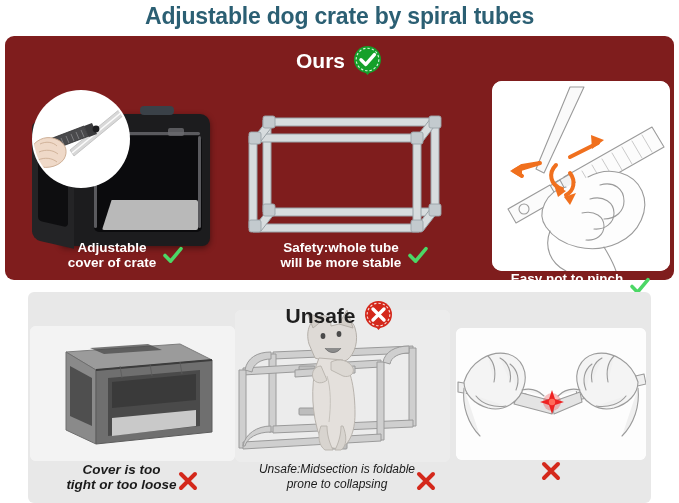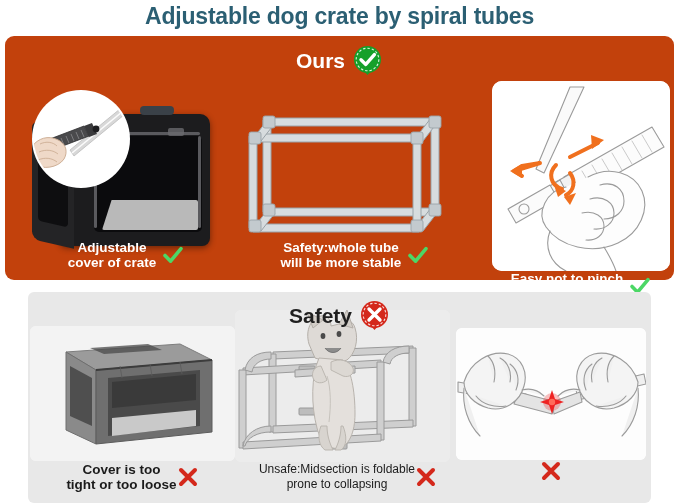--- a/index.html
+++ b/index.html
@@ -29,21 +29,21 @@
     line-height: 28px;
   }
 
   
   .ours-panel {
     position: absolute;
     left: 5px;
     top: 36px;
     width: 669px;
     height: 244px;
-    background: #c2410c;
+    background: #7f1d1d;
     border-radius: 9px;
     box-sizing: border-box;
   }
   .ours-header {
     position: absolute;
     top: 9px;
     left: 0;
     width: 669px;
     text-align: center;
     z-index: 6;
@@ -283,22 +283,23 @@
   .xmark {
     flex: 0 0 auto;
     width: 22px;
     height: 22px;
   }
   .xmark svg { display: block; }
 
   .o-caption {
     position: absolute;
     display: flex;
-    align-items: center;
+    align-items: flex-end;
     justify-content: center;
+    font-style: italic;
   }
 </style>
 </head>
 <body>
 
 <div class="page-title">Adjustable dog crate by spiral tubes</div>
 
 <div class="ours-panel">
 
   <div class="ours-header">
@@ -488,21 +489,21 @@
         </span>
       </div>
     </div>
 
   </div>
 </div>
 
 <div class="others-panel">
 
   <div class="others-header">
-    <span class="others-label">Safety</span>
+    <span class="others-label">Unsafe</span>
     <span class="badge">
       <svg width="31" height="31" viewBox="0 0 31 31">
         <path d="M15.5 30 L11 25 H20 Z" fill="#d4281b"></path>
         <circle cx="15.5" cy="14.5" r="13.5" fill="#d4281b"></circle>
         <circle cx="15.5" cy="14.5" r="11.3" fill="none" stroke="#ffffff" stroke-width="1.1" stroke-dasharray="2.4 2.0" opacity="0.85"></circle>
         <path d="M10 9 L21 20 M21 9 L10 20" stroke="#ffffff" stroke-width="3.4" stroke-linecap="round"></path>
       </svg>
     </span>
   </div>
 

